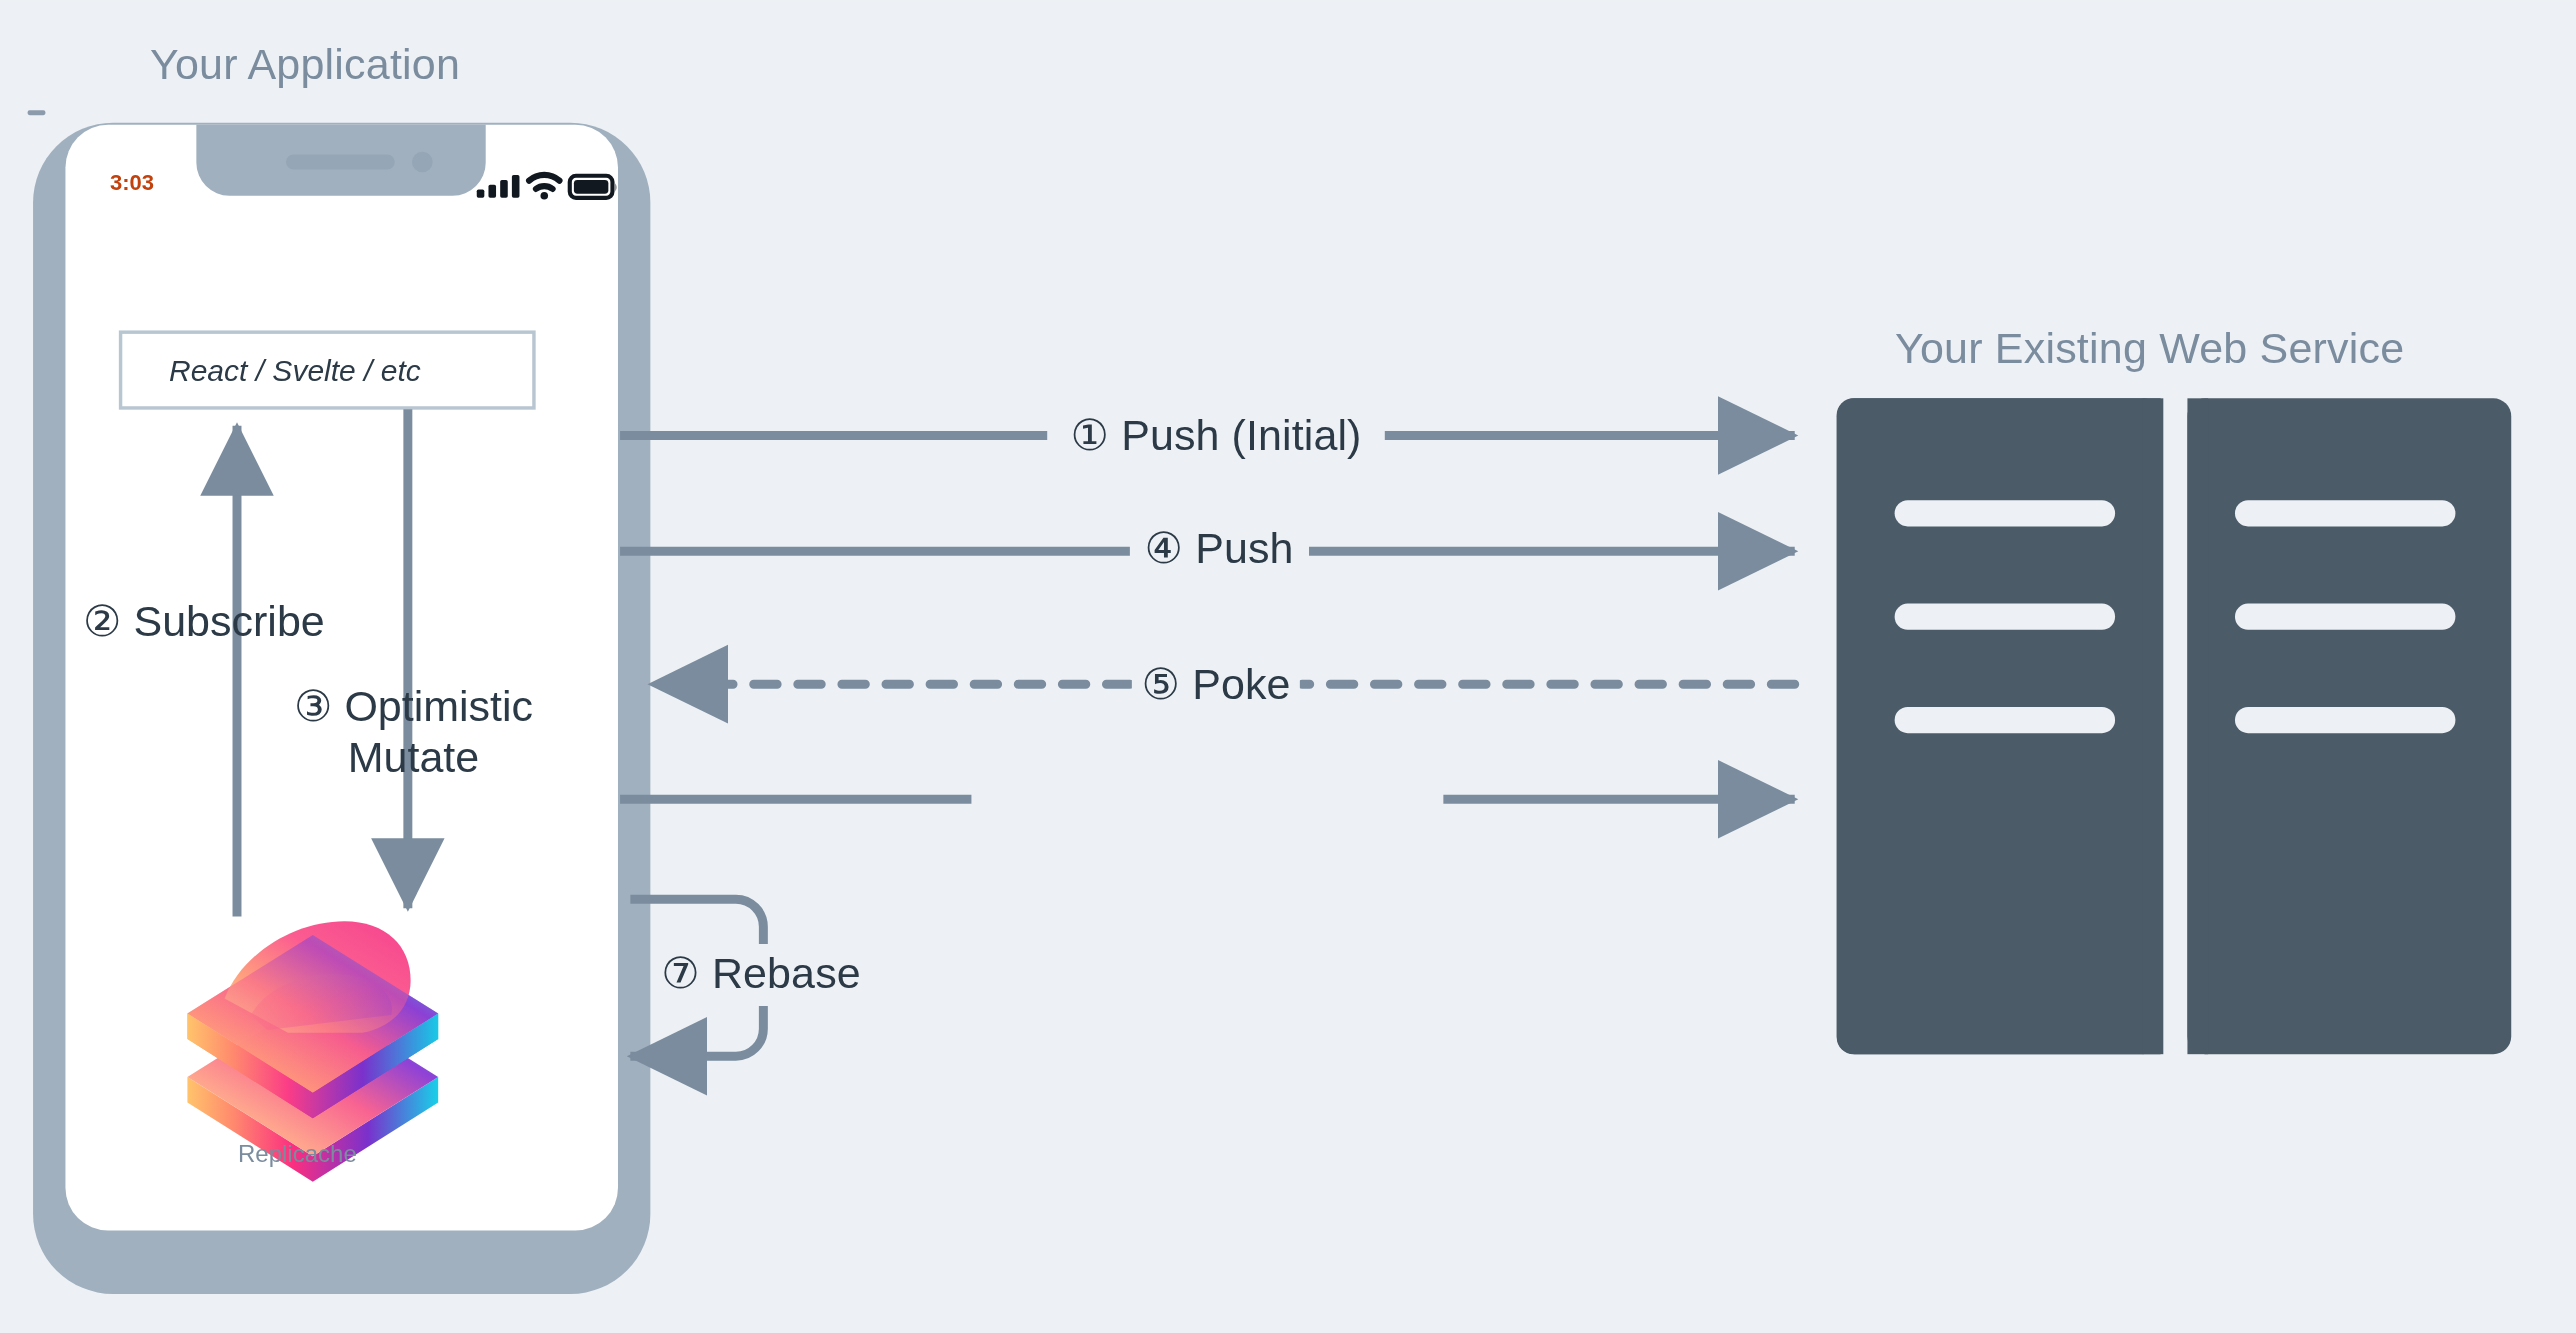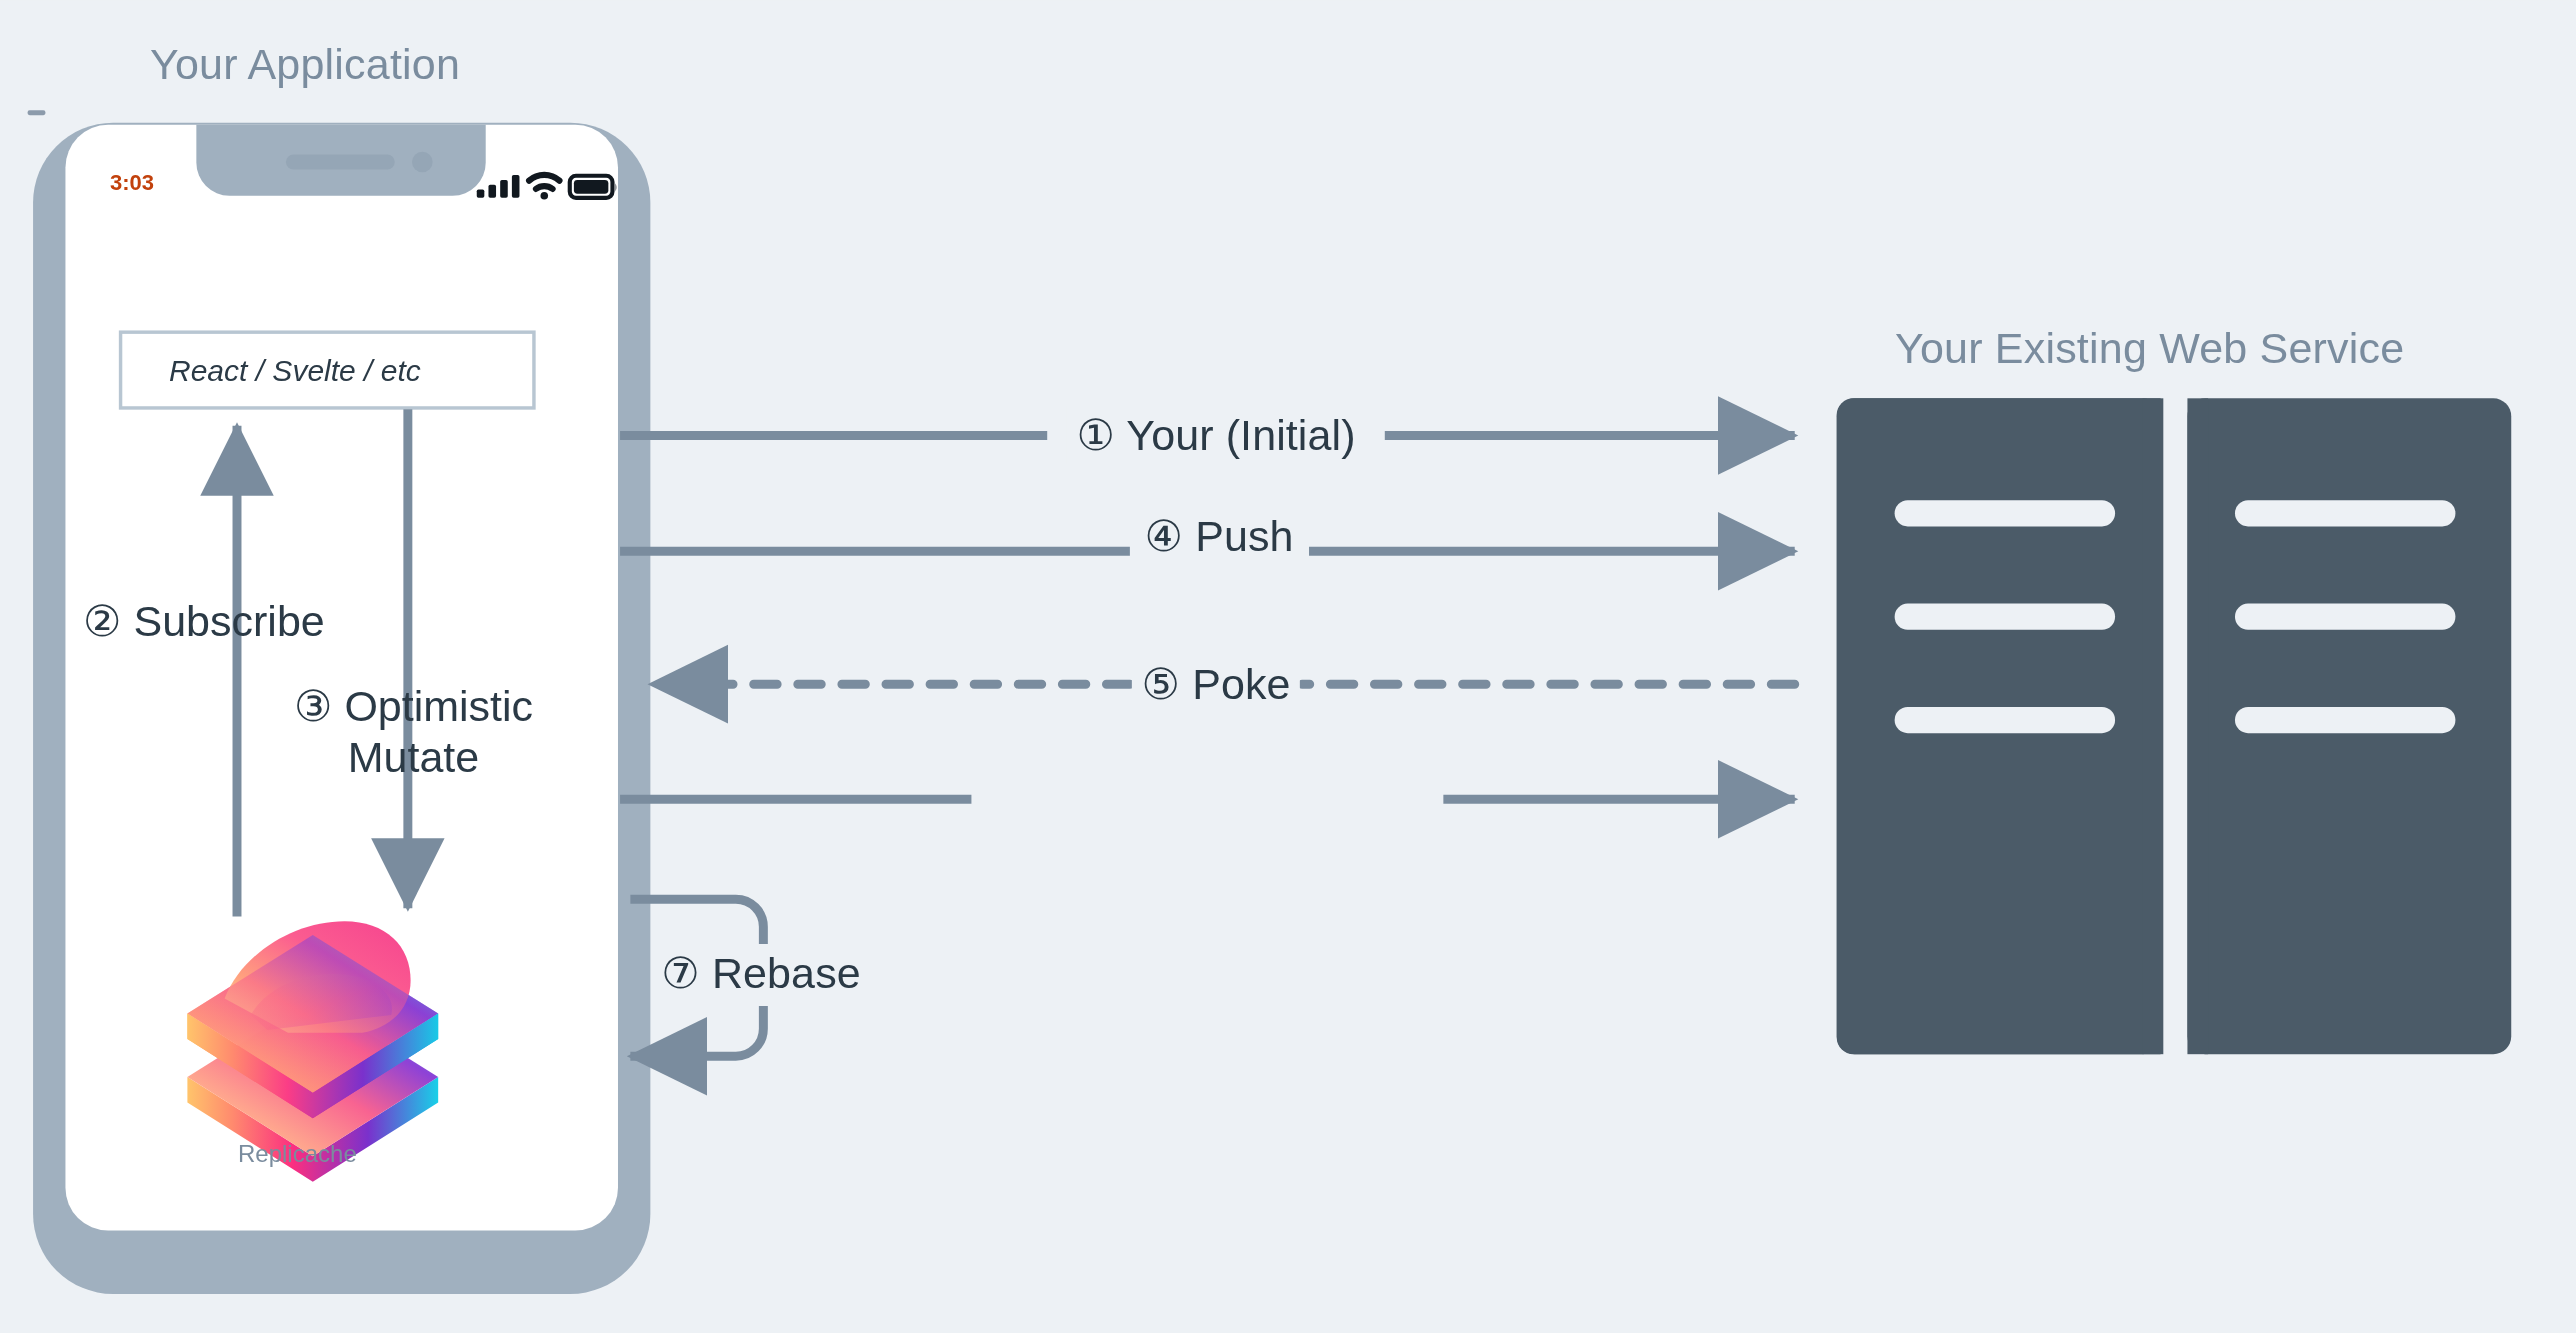--- a/index.html
+++ b/index.html
@@ -286,24 +286,24 @@
       <span>Optimistic</span>
     </div>
     <div>Mutate</div>
   </div>
 
   <div class="txt replicache-word" style="left:238px; top:1142px;">Replicache</div>
 
   <div class="txt heading" style="left:1895px; top:327px;">Your Existing Web Service</div>
 
   <div class="label-chip" style="left:1216px; top:435px;">
-    <span class="steplabel">① Your (Initial)</span>
-  </div>
-
-  <div class="label-chip" style="left:1219px; top:536px;">
+    <span class="steplabel">① Push (Initial)</span>
+  </div>
+
+  <div class="label-chip" style="left:1219px; top:548px;">
     <span class="steplabel">④ Push</span>
   </div>
 
   <div class="label-chip" style="left:1216px; top:684px;">
     <span class="steplabel">⑤ Poke</span>
   </div>
 
 
   <div class="label-chip" style="left:761px; top:973px;">
     <span class="steplabel">⑦ Rebase</span>

